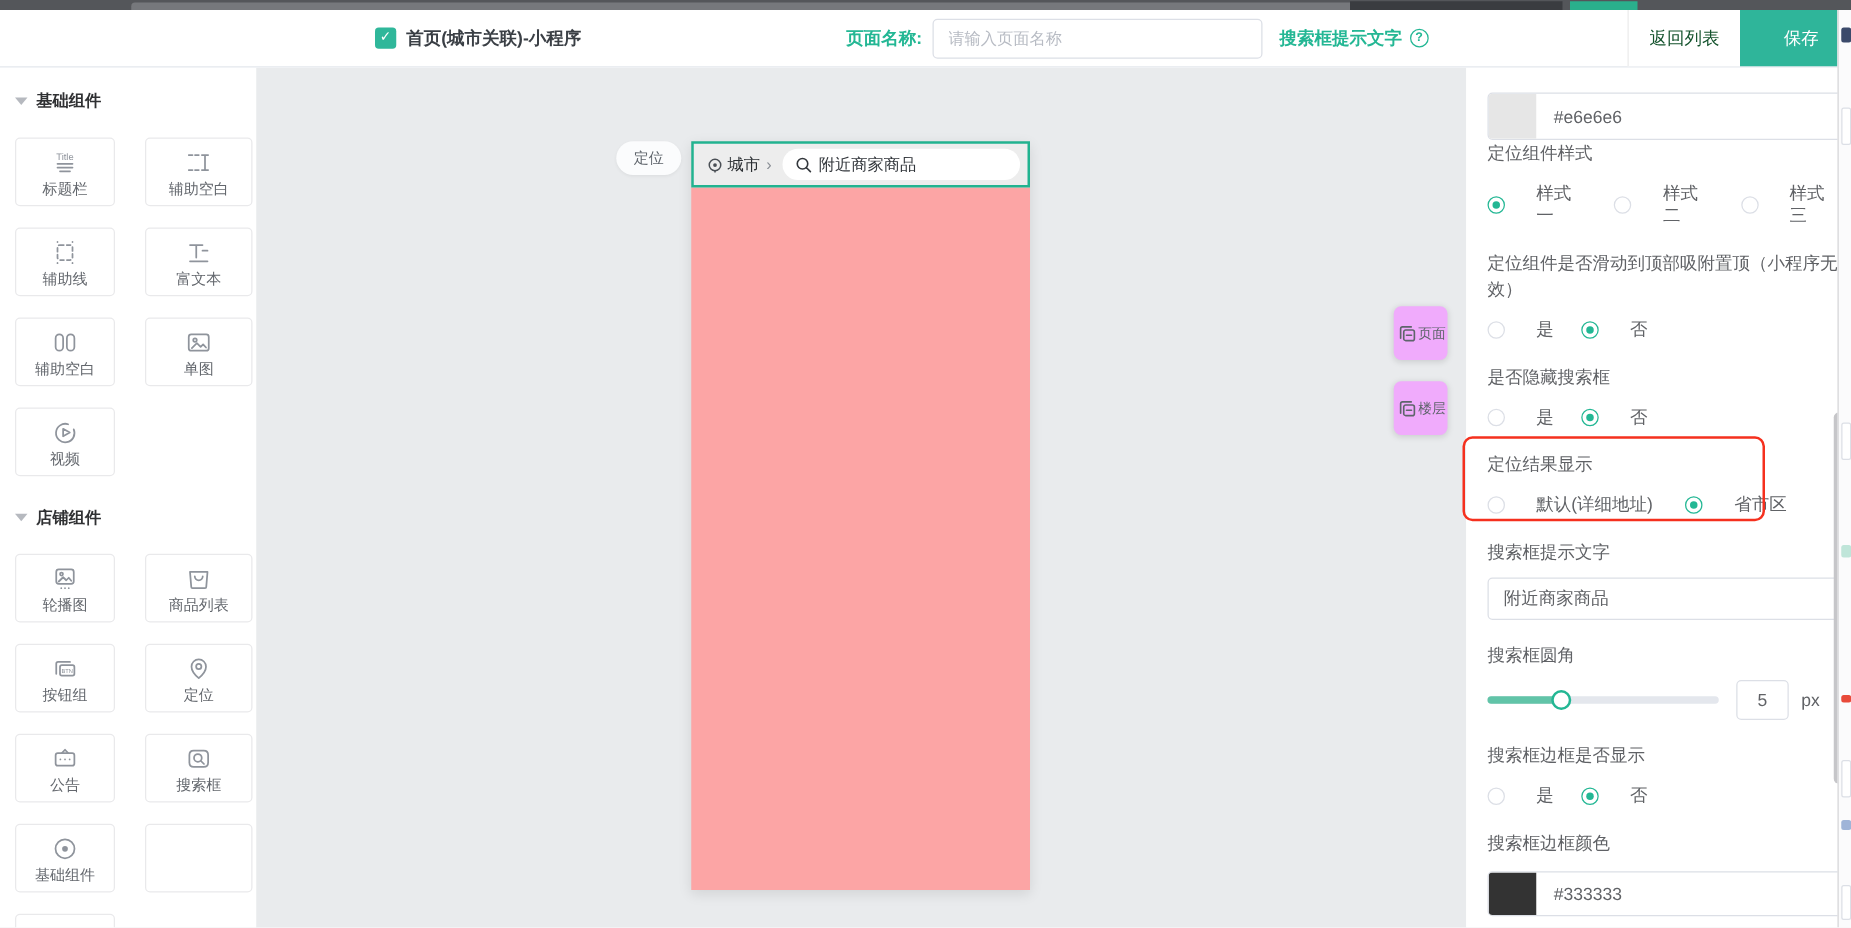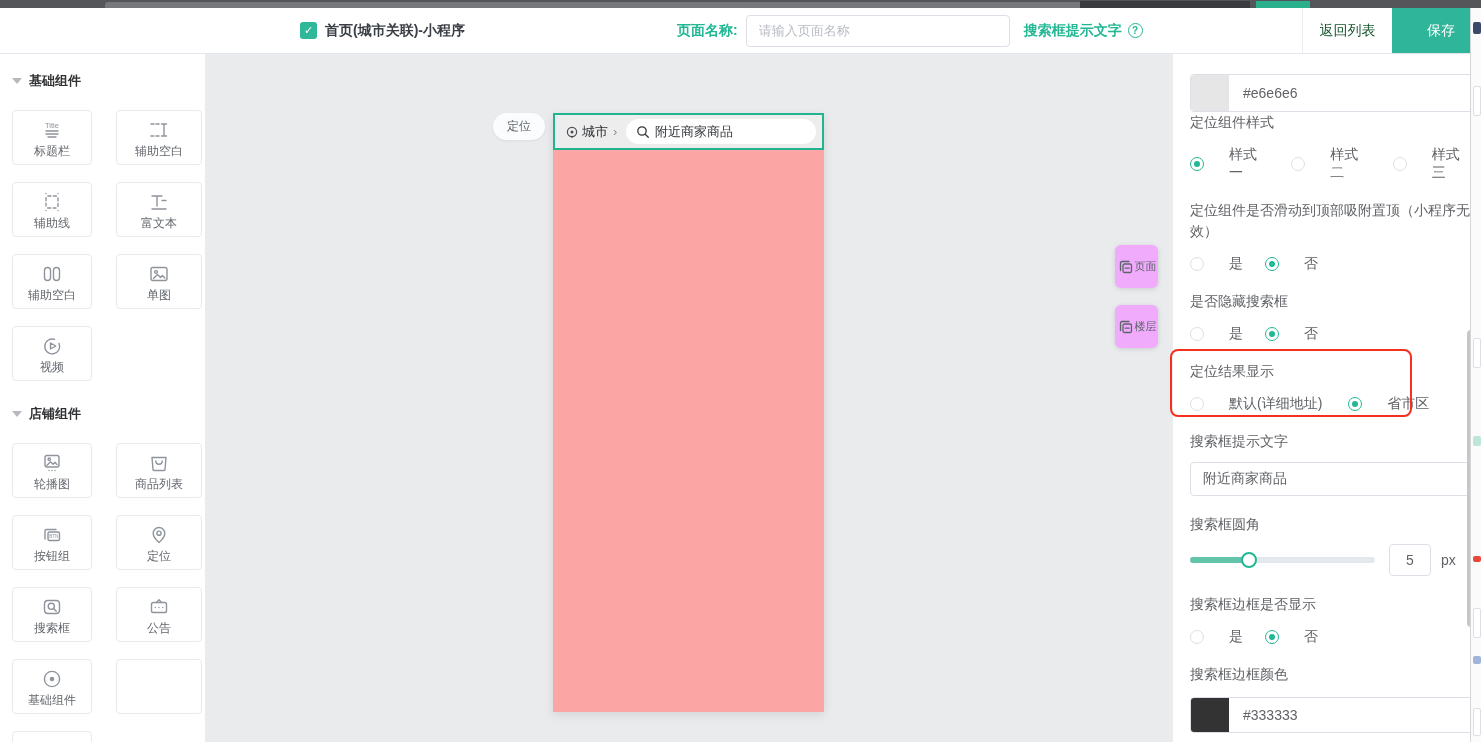--- a/index.html
+++ b/index.html
@@ -209,33 +209,33 @@
       </div>
       <div class="comp-card">
         <svg width="24" height="22" viewBox="0 0 24 22">
           <path class="icon-stroke" d="M12 3.5 a5.8 5.8 0 0 1 5.8 5.8 C17.8 13.5 12 18.5 12 18.5 S6.2 13.5 6.2 9.3 A5.8 5.8 0 0 1 12 3.5 Z"></path>
           <circle class="icon-stroke" cx="12" cy="9.2" r="2.1"></circle>
         </svg>
         <span class="comp-label">定位</span>
       </div>
       <div class="comp-card">
         <svg width="24" height="22" viewBox="0 0 24 22">
+          <path class="icon-stroke" d="M9.5 6.5 L12 3.8 L14.5 6.5"></path>
+          <rect class="icon-stroke" x="4.5" y="6.5" width="15" height="10" rx="1.8"></rect>
+          <path class="icon-stroke" d="M8.3 11.5 h0.01 M12 11.5 h0.01 M15.7 11.5 h0.01" stroke-width="2.2"></path>
+        </svg>
+        <span class="comp-label">公告</span>
+      </div>
+      <div class="comp-card">
+        <svg width="24" height="22" viewBox="0 0 24 22">
           <path class="icon-stroke" d="M8 4.5 H16 Q19.5 4.5 19.5 8 V14 Q19.5 17.5 16 17.5 H8 Q4.5 17.5 4.5 14 V8 Q4.5 4.5 8 4.5 Z"></path>
           <circle class="icon-stroke" cx="11.3" cy="10.3" r="3.1"></circle>
           <path class="icon-stroke" d="M13.6 12.6 L16.2 15.2"></path>
         </svg>
         <span class="comp-label">搜索框</span>
-      </div>
-      <div class="comp-card">
-        <svg width="24" height="22" viewBox="0 0 24 22">
-          <path class="icon-stroke" d="M9.5 6.5 L12 3.8 L14.5 6.5"></path>
-          <rect class="icon-stroke" x="4.5" y="6.5" width="15" height="10" rx="1.8"></rect>
-          <path class="icon-stroke" d="M8.3 11.5 h0.01 M12 11.5 h0.01 M15.7 11.5 h0.01" stroke-width="2.2"></path>
-        </svg>
-        <span class="comp-label">公告</span>
       </div>
       <div class="comp-card">
         <svg width="24" height="22" viewBox="0 0 24 22">
           <circle class="icon-stroke" cx="12" cy="11" r="7.6"></circle>
           <circle cx="12" cy="11" r="2.3" fill="#8f949c"></circle>
         </svg>
         <span class="comp-label">基础组件</span>
       </div>
       <div class="comp-card">
         

